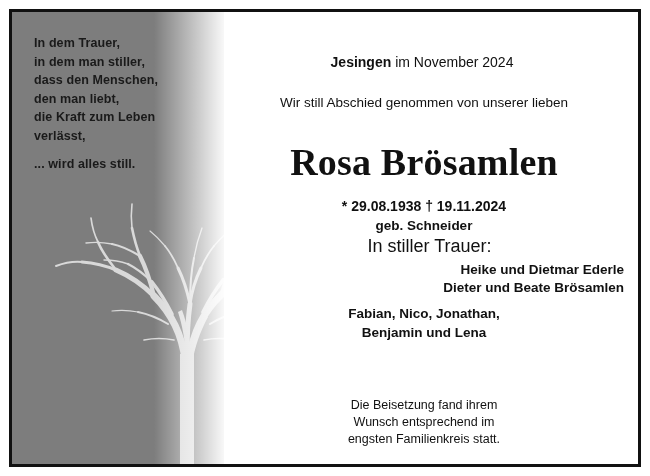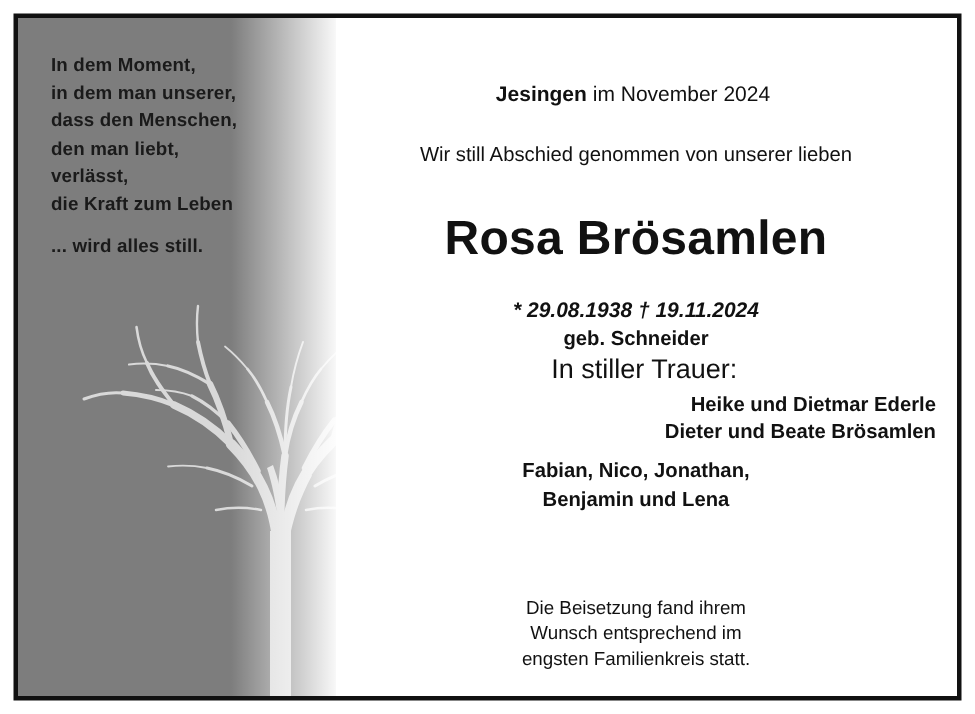--- a/index.html
+++ b/index.html
@@ -96,41 +96,41 @@
     top: 83px;
     left: 0;
     right: 14px;
     font-size: 13.5px;
   }
   .name {
     position: absolute;
     top: 128px;
     left: 0;
     right: 14px;
-    font-size: 32px;
+    font-size: 38px;
     font-weight: bold;
     letter-spacing: 0.2px;
+    font-family: Liberation Serif, serif;
   }
   .maiden {
     position: absolute;
     top: 163px;
     left: 0;
     right: 14px;
     font-size: 13.5px;
     font-weight: bold;
     margin-top: 43px;
   }
   .dates {
     position: absolute;
     top: 186px;
     left: 0;
     right: 14px;
     font-size: 14px;
     font-weight: bold;
-    font-style: italic;
   }
   .mourning-label {
     position: absolute;
     top: 224px;
     left: 0;
     right: 3px;
     font-size: 18px;
   }
   .mourners {
     position: absolute;
@@ -217,26 +217,26 @@
           <path d="M126 160 C116 154 106 150 96 148" stroke-width="2"></path>
           <path d="M168 160 C178 154 188 150 198 148" stroke-width="2"></path>
           <path d="M96 148 C86 146 78 146 70 147" stroke-width="1.2"></path>
           <path d="M198 148 C208 146 216 146 224 147" stroke-width="1.2"></path>
           <path d="M132 176 C122 174 112 174 102 176" stroke-width="1.6"></path>
           <path d="M162 176 C172 174 182 174 192 176" stroke-width="1.6"></path>
         </g>
       </svg>
       <div class="grad"></div>
       <div class="poem">
-        <div>In dem Moment,</div>
-        <div>in dem man unserer,</div>
+        <div>In dem Trauer,</div>
+        <div>in dem man stiller,</div>
         <div>dass den Menschen,</div>
         <div>den man liebt,</div>
+        <div>die Kraft zum Leben</div>
         <div>verlässt,</div>
-        <div>die Kraft zum Leben</div>
         <div class="gap"></div>
         <div>... wird alles still.</div>
       </div>
     </div>
 
     <div class="content">
       <div class="place-line">
         <span class="place">Jesingen</span><span> im November 2024</span>
       </div>
       <div class="intro">Wir still Abschied genommen von unserer lieben</div>

